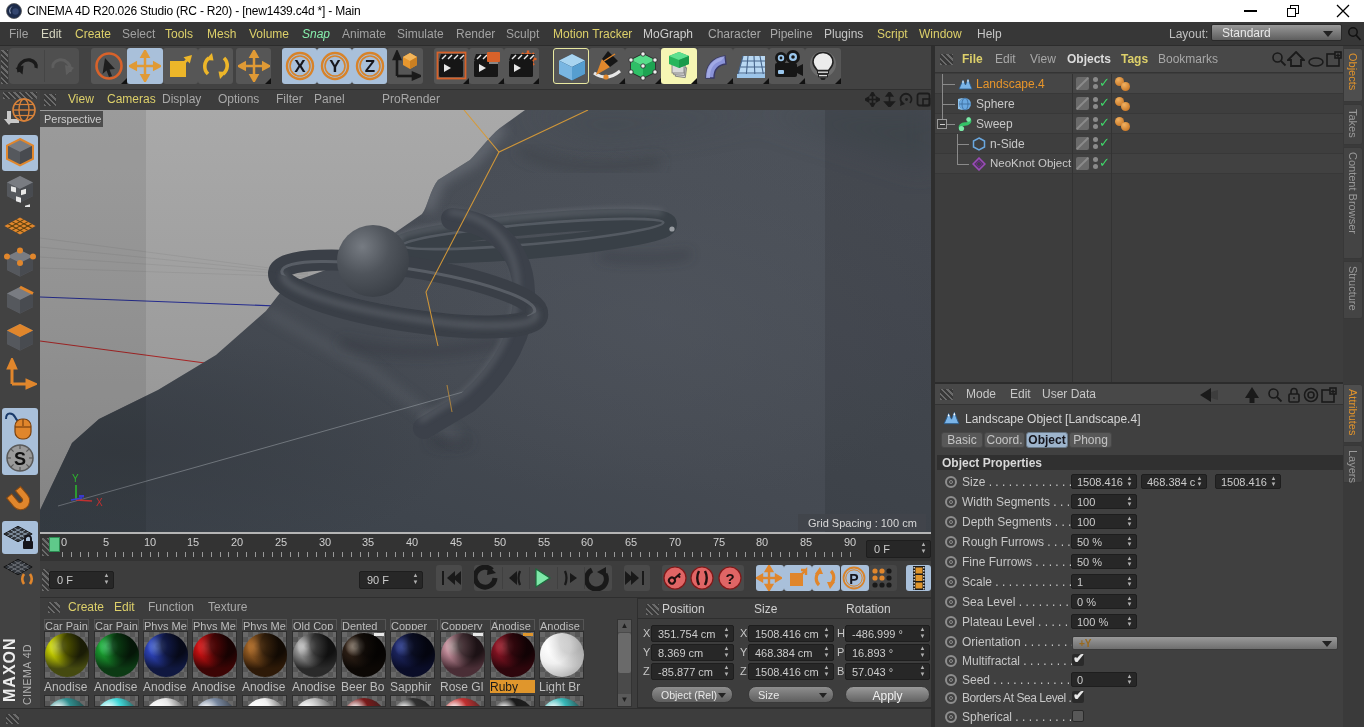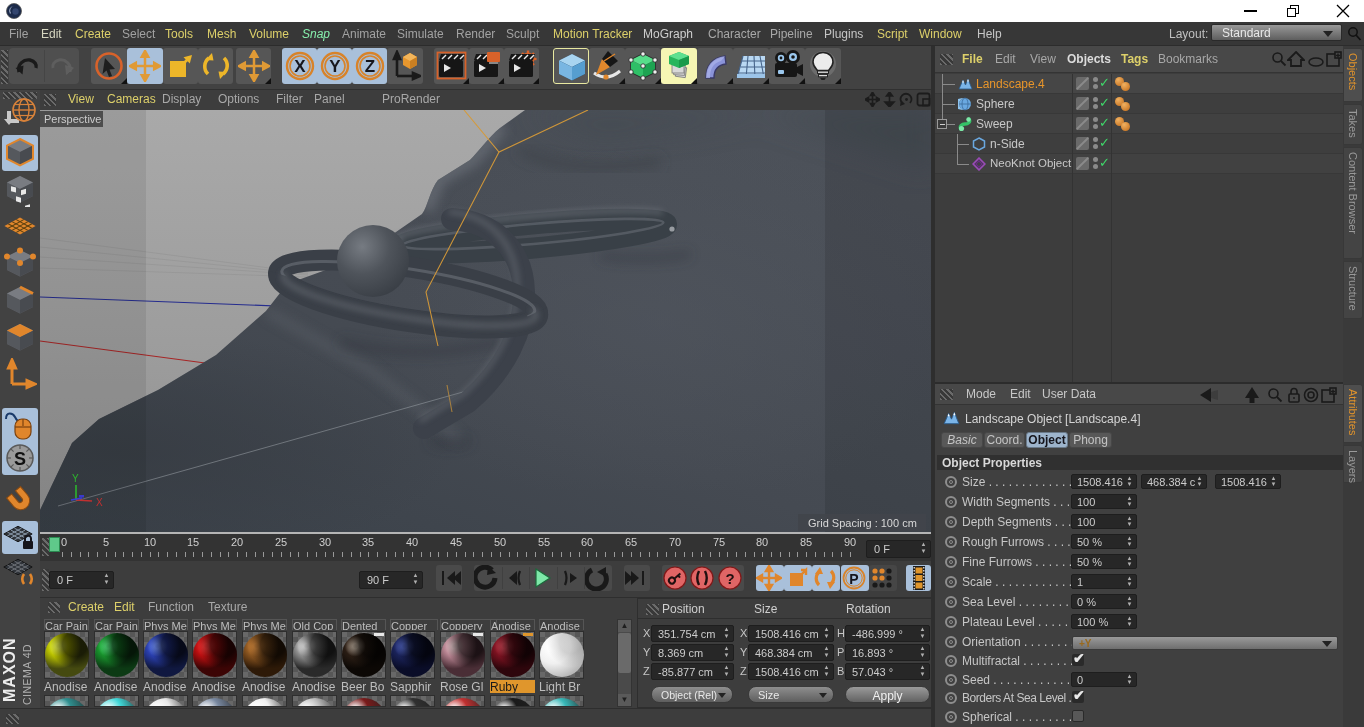--- a/index.html
+++ b/index.html
@@ -23,20 +23,21 @@
 <body>
 <div id="stage">
 
 <div class="abs" style="left:0;top:0;width:1364px;height:22px;background:#ffffff;color:#000;">
   <svg class="abs" style="left:6px;top:3px;" width="16" height="16" viewBox="0 0 16 16">
     <circle cx="8" cy="8" r="7.5" fill="#1b2a4a"></circle>
     <circle cx="8" cy="8" r="7.5" fill="none" stroke="#555" stroke-width="0.8"></circle>
     <path d="M4 11 A5 5 0 0 1 8 3 A4.5 4.5 0 0 0 5 10 Z" fill="#9aa7c0"></path>
     <circle cx="9.5" cy="8.5" r="3.2" fill="#33456e"></circle>
   </svg>
+  <div class="abs" style="left:27px;top:4px;font-size:12px;letter-spacing:-0.2px;">CINEMA 4D R20.026 Studio (RC - R20) - [new1439.c4d *] - Main</div>
   <div class="abs" style="left:1244px;top:10px;width:13px;height:1.5px;background:#000;"></div>
   <div class="abs" style="left:1290px;top:5px;width:9px;height:9px;border:1.2px solid #000;"></div>
   <div class="abs" style="left:1287px;top:8px;width:9px;height:9px;border:1.2px solid #000;background:#fff;"></div>
   <svg class="abs" style="left:1336px;top:4px;" width="14" height="14" viewBox="0 0 14 14">
         <path d="M1 1 L13 13 M13 1 L1 13" stroke="#000" stroke-width="1.3"></path>
       </svg>
 </div>
 
 <div class="abs" style="left:0;top:22px;width:1364px;height:24px;background:#373737;border-bottom:1px solid #2c2c2c;">
   <div class="menu-it" style="left:9px;color:#a2a2a2;">File</div>
@@ -1159,21 +1160,21 @@
           <rect x="1" y="3" width="12" height="12" fill="none" stroke="#1a1a1a" stroke-width="1.6"></rect>
           <rect x="9" y="1" width="6" height="6" fill="#474747" stroke="#1a1a1a" stroke-width="1.6"></rect>
           <line x1="12" y1="2.5" x2="12" y2="6.5" stroke="#1a1a1a" stroke-width="1.4"></line>
           <line x1="10" y1="4.5" x2="14" y2="4.5" stroke="#1a1a1a" stroke-width="1.4"></line>
         </svg></div>
   <div class="abs" style="left:8px;top:26px;width:17px;height:16px;"><svg width="17" height="16" viewBox="0 0 15 14">
           <path d="M1 12 L5 3 L7.5 8 L10 2 L14 12 Z" fill="#7ab4e8" stroke="#2a5a8a" stroke-width="0.8"></path>
           <path d="M4 5.5 L5 3 L6 5.5 Z M9 4.5 L10 2 L11 4.5 Z" fill="#ffffff"></path>
         </svg></div>
   <div class="abs f12" style="left:30px;top:28px;color:#d4d4d4;">Landscape Object [Landscape.4]</div>
-  <div class="abs" style="left:6px;top:48px;width:42px;height:16px;background:#585858;border:1px solid #474747;border-radius:3px;font-size:12px;color:#c4c4c4;text-align:center;line-height:15px;font-style:italic;">Basic</div>
+  <div class="abs" style="left:6px;top:48px;width:42px;height:16px;background:#585858;border:1px solid #474747;border-radius:3px;font-size:12px;color:#c4c4c4;text-align:center;line-height:15px;">Basic</div>
   <div class="abs" style="left:49px;top:48px;width:41px;height:16px;background:#585858;border:1px solid #474747;border-radius:3px;font-size:12px;color:#c4c4c4;text-align:center;line-height:15px;">Coord.</div>
   <div class="abs" style="left:91px;top:48px;width:42px;height:16px;background:#9db4cc;border:1px solid #6a7a8a;border-radius:3px;font-size:12px;font-weight:bold;color:#15151c;text-align:center;line-height:15px;">Object</div>
   <div class="abs" style="left:134px;top:48px;width:43px;height:16px;background:#585858;border:1px solid #474747;border-radius:3px;font-size:12px;color:#c4c4c4;text-align:center;line-height:15px;">Phong</div>
   <div class="abs" style="left:2px;top:71px;width:406px;height:15px;background:#303030;">
         <span style="position:absolute;left:5px;top:1px;font-size:12px;font-weight:bold;color:#d8d8d8;">Object Properties</span>
       </div>
   <div class="abs" style="left:10px;top:92px;width:12px;height:12px;border:2px solid #8e8e8e;border-radius:50%;">
         <div style="position:absolute;left:2px;top:2px;width:4px;height:4px;border:1.2px solid #8e8e8e;border-radius:50%;"></div>
       </div>
   <div class="abs" style="left:27px;top:91px;width:113px;overflow:hidden;white-space:nowrap;font-size:12px;color:#c6c6c6;">Size .&nbsp;.&nbsp;.&nbsp;.&nbsp;.&nbsp;.&nbsp;.&nbsp;.&nbsp;.&nbsp;.&nbsp;.&nbsp;.&nbsp;.&nbsp;.&nbsp;.&nbsp;.&nbsp;.&nbsp;.&nbsp;.</div>

